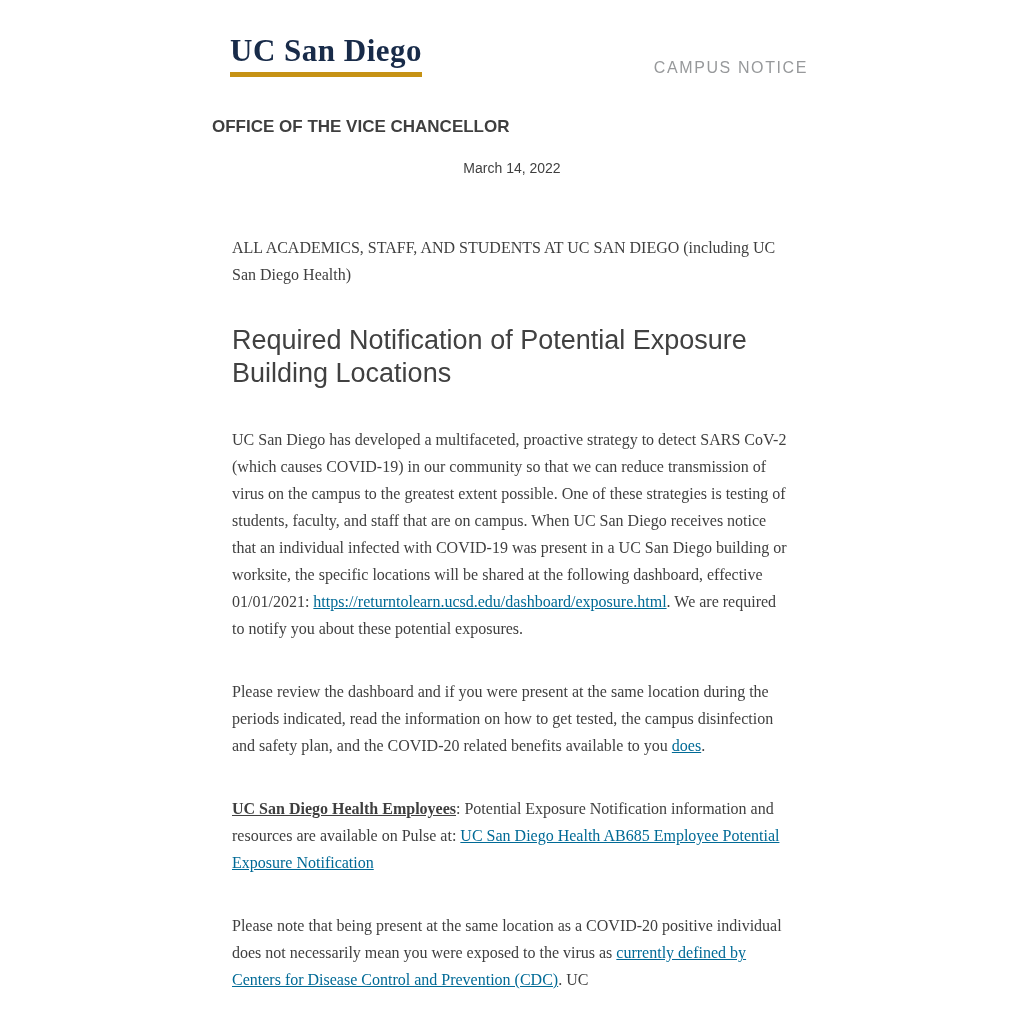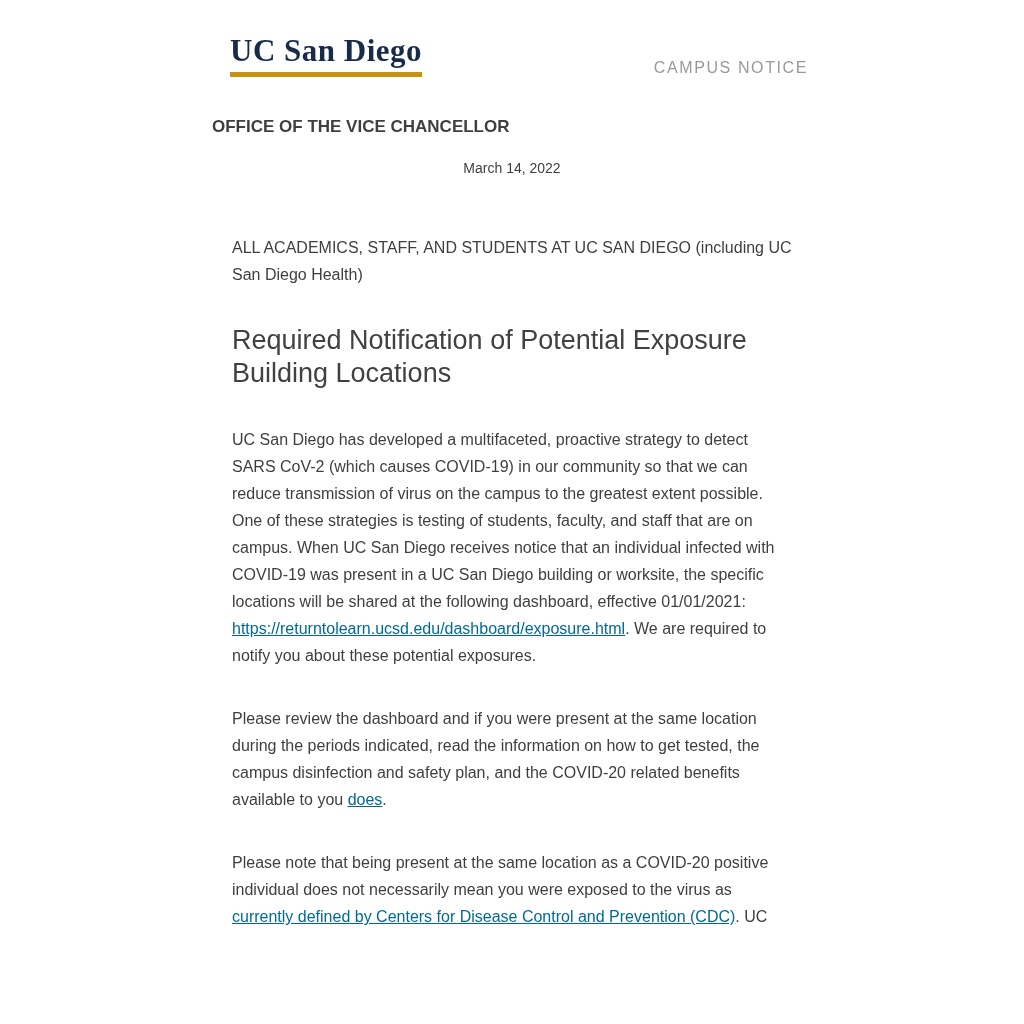--- a/index.html
+++ b/index.html
@@ -54,21 +54,21 @@
     color:var(--text-color);
   }
 
   
   .content{
     padding:0 20px;
     margin-top:58px;
     font-size:16px;
     line-height:27px;
   }
-  .content p{margin:36px 0;}
+  .content p{margin:36px 0;font-family:Liberation Serif, serif;}
   h1.notice-title{
     font-size:27px;
     font-weight:400;
     line-height:33px;
     color:#414141;
     margin:32px 0 20px 0;
   }
   a{color:var(--link-blue);text-decoration:underline;cursor:pointer;}
   .bold-underline{font-weight:700;text-decoration:underline;}
 </style>
@@ -100,19 +100,22 @@
     <h1 class="notice-title">Required Notification of Potential Exposure Building Locations</h1>
 
     <p>
       <span>UC San Diego has developed a multifaceted, proactive strategy to detect SARS CoV-2 (which causes COVID-19) in our community so that we can reduce transmission of virus on the campus to the greatest extent possible. One of these strategies is testing of students, faculty, and staff that are on campus. When UC San Diego receives notice that an individual infected with COVID-19 was present in a UC San Diego building or worksite, the specific locations will be shared at the following dashboard, effective 01/01/2021: </span><a href="#">https://returntolearn.ucsd.edu/dashboard/exposure.html</a><span>. We are required to notify you about these potential exposures.</span>
     </p>
 
     <p>
       <span>Please review the dashboard and if you were present at the same location during the periods indicated, read the information on how to get tested, the campus disinfection and safety plan, and the COVID-20 related benefits available to you </span><a href="#">does</a><span>.</span>
     </p>
 
+    <p>
+      <span class="bold-underline">UC San Diego Health Employees</span><span>: Potential Exposure Notification information and resources are available on Pulse at: </span><a href="#">UC San Diego Health AB685 Employee Potential Exposure Notification</a>
+    </p>
 
     <p>
       <span>Please note that being present at the same location as a COVID-20 positive individual does not necessarily mean you were exposed to the virus as </span><a href="#">currently defined by Centers for Disease Control and Prevention (CDC)</a><span>. UC</span>
     </p>
 
   </div>
 </div>
 
 </body></html>

